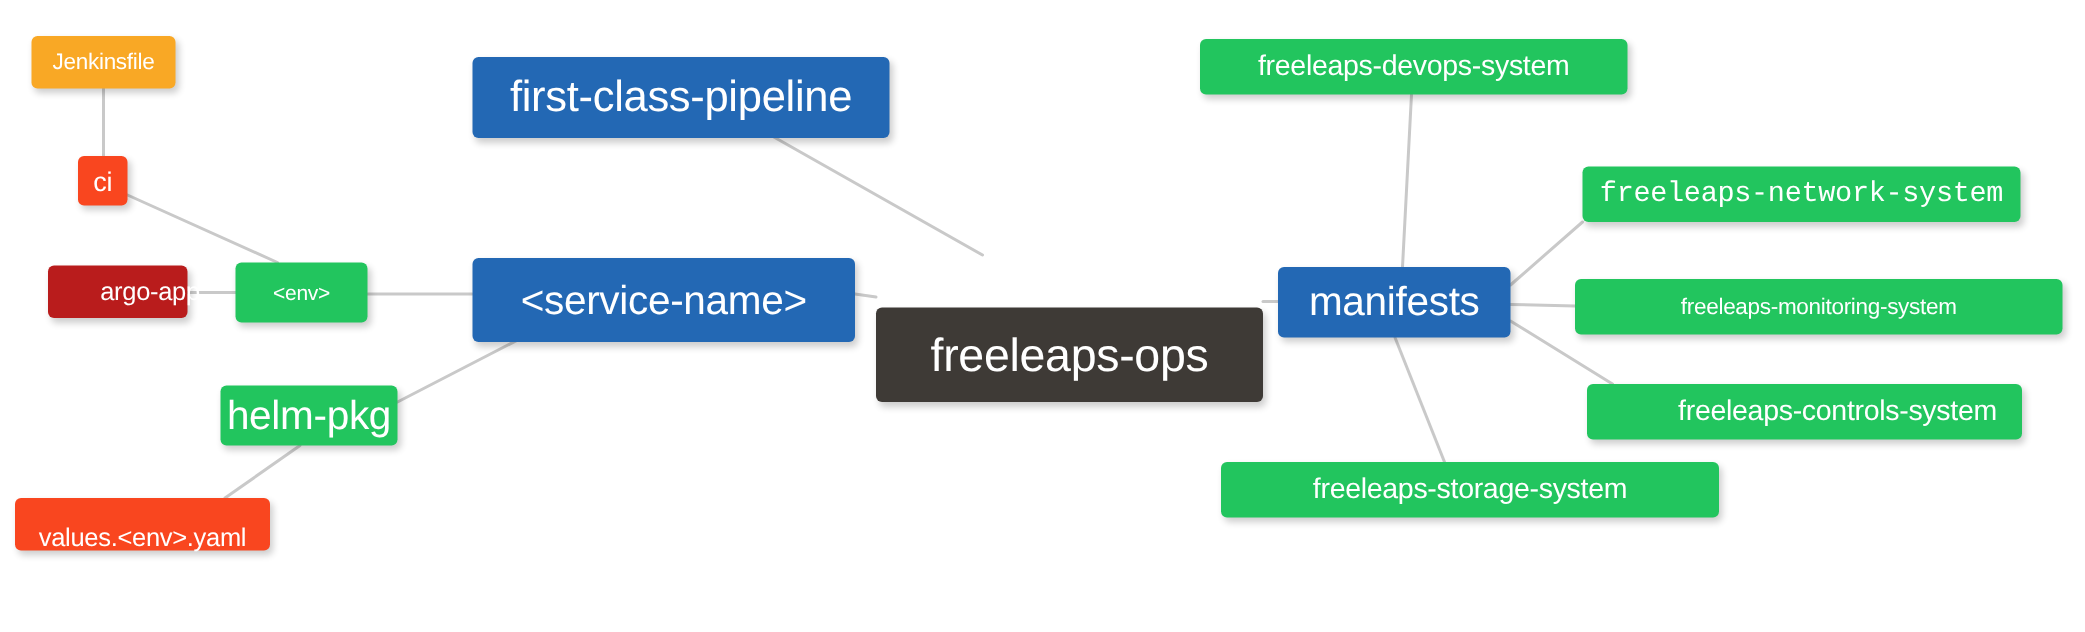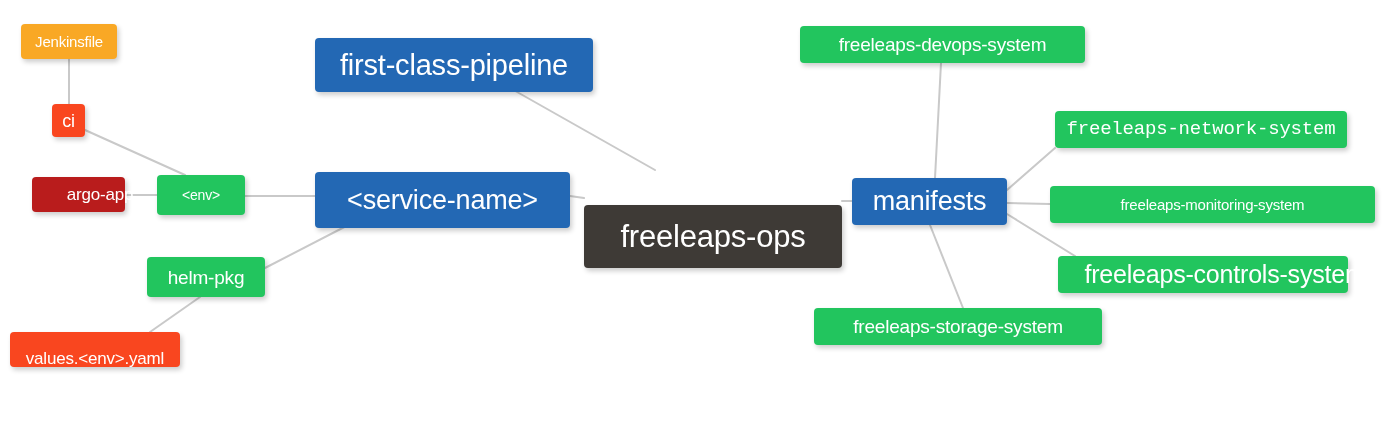--- a/index.html
+++ b/index.html
@@ -71,21 +71,21 @@
       </div>
       <div class="node" style="left: 52px; top: 104px; width: 33px; height: 33px; background: rgb(249, 70, 31); font-size: 18px;">
         <span class="node-label">ci</span>
       </div>
       <div class="node" style="left: 32px; top: 177px; width: 93px; height: 35px; background: #b91c1c; font-size: 17px; padding-left: 43px;">
         <span class="node-label">argo-app</span>
       </div>
       <div class="node" style="left: 157px; top: 175px; width: 88px; height: 40px; background: rgb(34, 197, 94); font-size: 14px;">
         <span class="node-label">&lt;env&gt;</span>
       </div>
-      <div class="node" style="left: 147px; top: 257px; width: 118px; height: 40px; background: rgb(34, 197, 94); font-size: 19px;">
+      <div class="node" style="left: 147px; top: 257px; width: 118px; height: 40px; background: rgb(34, 197, 94); font-size: 27px;">
         <span class="node-label">helm-pkg</span>
       </div>
       <div class="node" style="left: 10px; top: 332px; width: 170px; height: 35px; background: rgb(249, 70, 31); font-size: 17px; align-items: flex-end;">
         <span class="node-label">values.&lt;env&gt;.yaml</span>
       </div>
       <div class="node" style="left: 315px; top: 38px; width: 278px; height: 54px; background: rgb(35, 104, 180); font-size: 29px;">
         <span class="node-label">first-class-pipeline</span>
       </div>
       <div class="node" style="left: 315px; top: 172px; width: 255px; height: 56px; background: rgb(35, 104, 180); font-size: 27px;">
         <span class="node-label">&lt;service-name&gt;</span>
@@ -98,20 +98,20 @@
       </div>
       <div class="node" style="left: 800px; top: 26px; width: 285px; height: 37px; background: rgb(34, 197, 94); font-size: 19px;">
         <span class="node-label">freeleaps-devops-system</span>
       </div>
       <div class="node" style="left: 1055px; top: 111px; width: 292px; height: 37px; background: rgb(34, 197, 94); font-size: 19px; font-family: Liberation Mono, monospace;">
         <span class="node-label">freeleaps-network-system</span>
       </div>
       <div class="node" style="left: 1050px; top: 186px; width: 325px; height: 37px; background: rgb(34, 197, 94); font-size: 15px;">
         <span class="node-label">freeleaps-monitoring-system</span>
       </div>
-      <div class="node" style="left: 1058px; top: 256px; width: 290px; height: 37px; background: rgb(34, 197, 94); font-size: 25px; padding-left: 44px;">
+      <div class="node" style="left: 1058px; top: 256px; width: 290px; height: 37px; background: rgb(34, 197, 94); font-size: 19px; padding-left: 44px;">
         <span class="node-label">freeleaps-controls-system</span>
       </div>
-      <div class="node" style="left: 814px; top: 308px; width: 288px; height: 37px; background: rgb(34, 197, 94); font-size: 19px;">
+      <div class="node" style="left: 814px; top: 308px; width: 332px; height: 37px; background: rgb(34, 197, 94); font-size: 19px;">
         <span class="node-label">freeleaps-storage-system</span>
       </div>
     </div>
 </div>
 
 </body></html>

